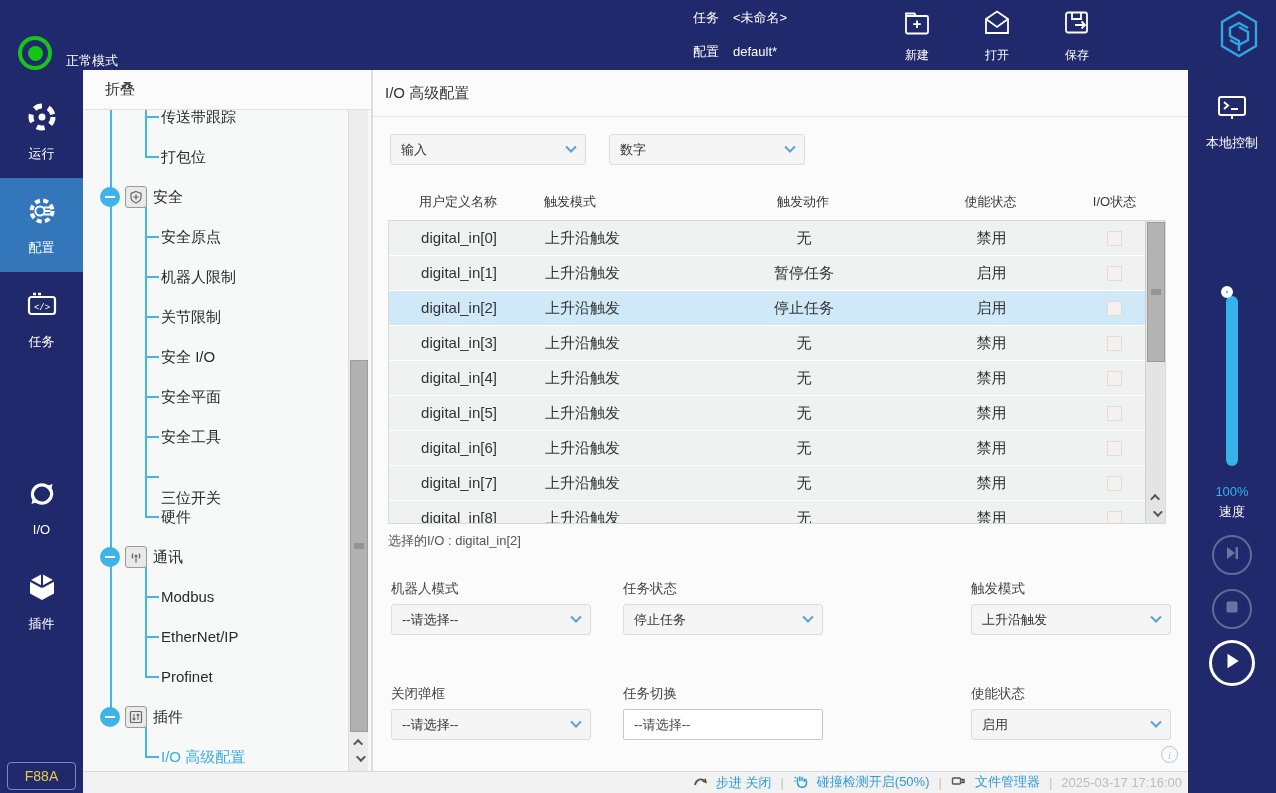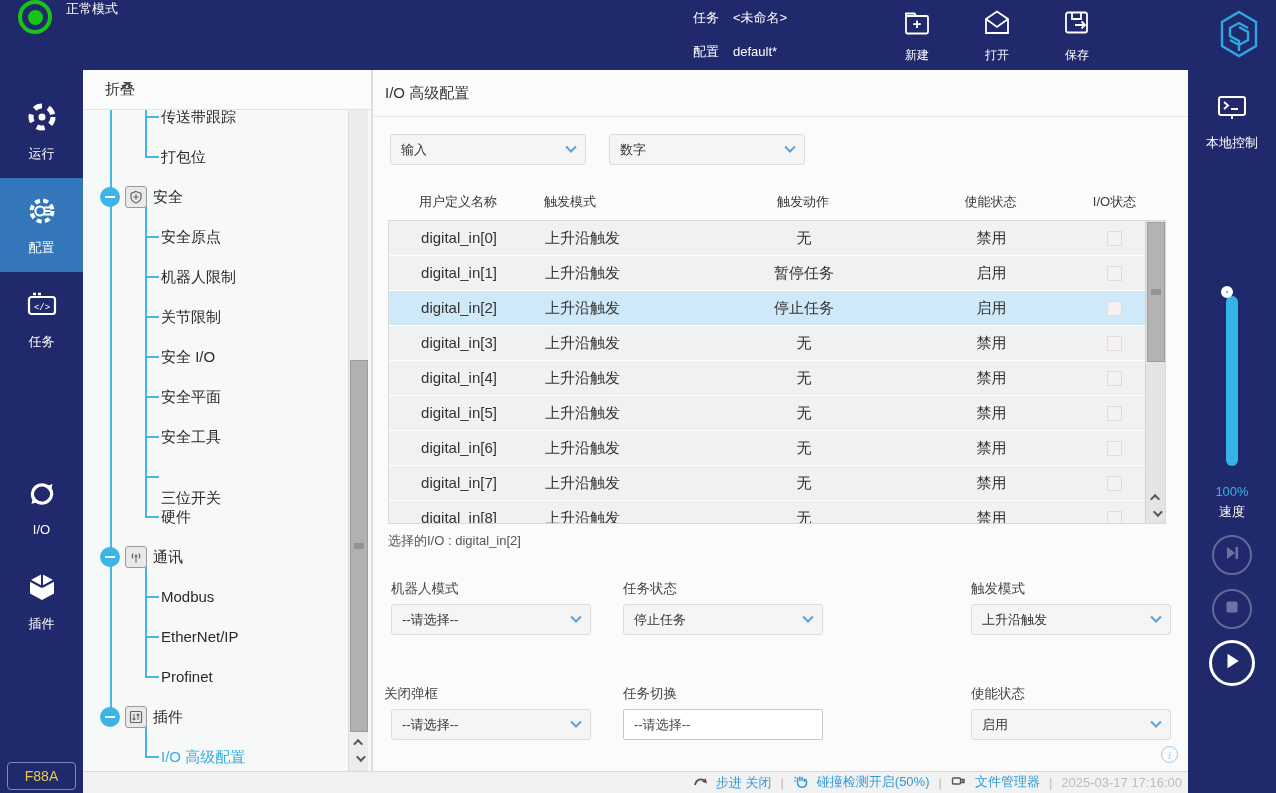--- a/index.html
+++ b/index.html
@@ -1,21 +1,21 @@
 <!DOCTYPE html>
 <html><head>
 <meta charset="utf-8">
 <style>
   * { margin:0; padding:0; box-sizing:border-box; }
   html,body { width:1276px; height:793px; overflow:hidden; background:#fff;
     font-family:"Liberation Sans","DejaVu Sans",sans-serif; }
 
   
   .topbar { position:absolute; left:0; top:0; width:1276px; height:70px; background:#20296b; color:#fff; }
-  .mode-wrap { position:absolute; left:18px; top:0; height:70px; display:flex; align-items:flex-start; gap:14px; }
+  .mode-wrap { position:absolute; left:18px; top:0; height:70px; display:flex; align-items:flex-end; gap:14px; }
   .mode-ring { width:34px; height:34px; border-radius:50%; border:4px solid #17c517; display:flex; align-items:center; justify-content:center; }
   .mode-ring::after { content:''; width:15px; height:15px; border-radius:50%; background:#17c517; }
   .mode-label { font-size:13px; }
   .tc-block { position:absolute; left:693px; top:9px; font-size:13px; line-height:17px; }
   .tc-row { display:flex; gap:14px; margin-bottom:17px; }
   .tb-action { position:absolute; top:8px; width:62px; display:flex; flex-direction:column; align-items:center; gap:5px; cursor:pointer; }
   .tb-action .lbl { font-size:12px; color:#fff; }
   .logo { position:absolute; left:1212px; top:7px; }
 
   
@@ -426,21 +426,21 @@
     <span>停止任务</span>
     <span class="chev"></span>
   </div>
 
   <div class="f-label" style="left:598px; top:510px;">触发模式</div>
   <div class="dd" style="left:598px; top:534px; width:200px;">
     <span>上升沿触发</span>
     <span class="chev"></span>
   </div>
 
-  <div class="f-label" style="left:11px; top:615px;">关闭弹框</div>
+  <div class="f-label" style="left:18px; top:615px;">关闭弹框</div>
   <div class="dd" style="left:18px; top:639px; width:200px;">
     <span>--请选择--</span>
     <span class="chev"></span>
   </div>
 
   <div class="f-label" style="left:250px; top:615px;">任务切换</div>
   <input class="txt-input" style="left: 250px; top: 639px; width: 200px;" value="--请选择--">
 
   <div class="f-label" style="left:598px; top:615px;">使能状态</div>
   <div class="dd" style="left:598px; top:639px; width:200px;">

